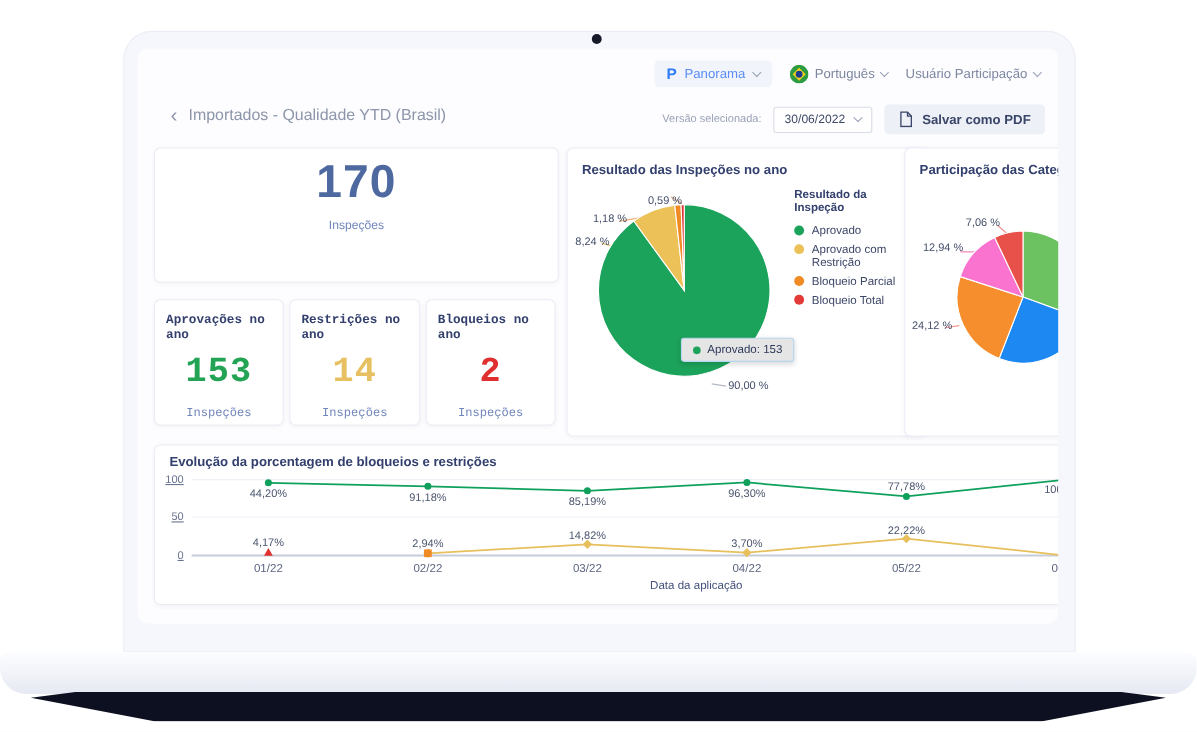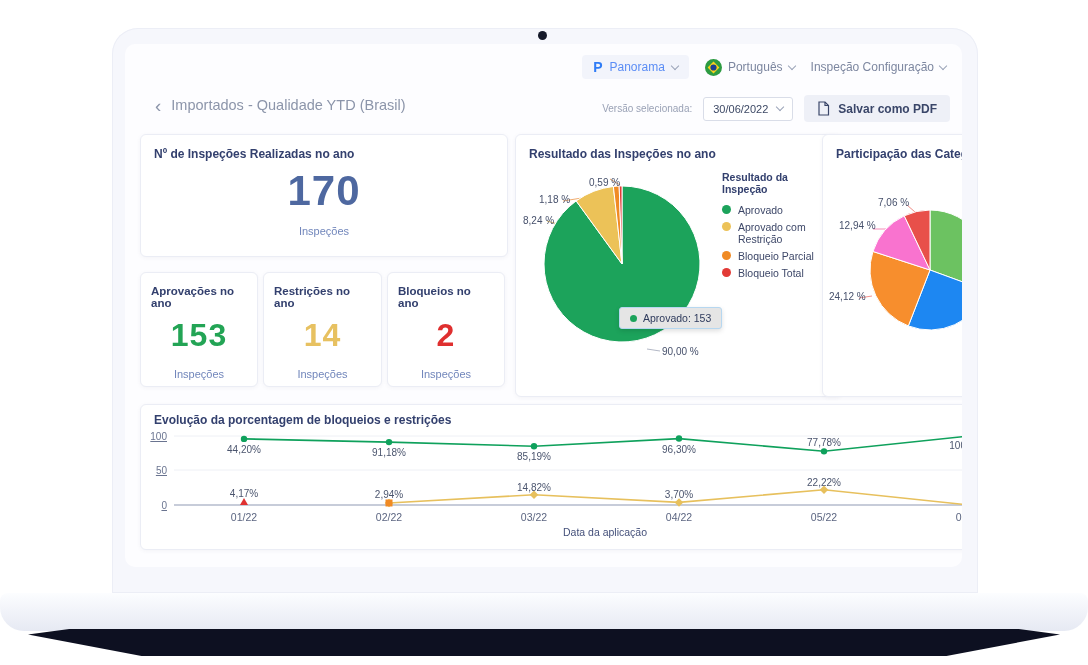--- a/index.html
+++ b/index.html
@@ -38,21 +38,21 @@
   .pdf-btn { display:flex; align-items:center; gap:8px; background:#eef0f7; border-radius:4px;
              padding:6px 13px; font-size:12px; color:#3a4669; font-weight:bold; cursor:pointer; }
 
   
   .card { position:absolute; background:#fff; border:1px solid #ebedf5; border-radius:6px;
           box-shadow:0 1px 4px rgba(50,60,100,0.05); }
   .card-title { color:#33406e; font-size:12px; font-weight:bold; padding:12px 13px 0 13px; }
   .kpi-main { left:15px; top:90px; width:368px; height:123px; }
   .kpi-num { text-align:center; font-size:42px; font-weight:bold; margin-top:6px; letter-spacing:1px; }
   .kpi-unit { text-align:center; color:#7186bb; font-size:11px; margin-top:10px; }
-  .kpi-sm { top:228px; width:118px; height:115px; }
+  .kpi-sm { top:228px; width:118px; height:115px;font-family:Liberation Mono, monospace; }
   .kpi-sm .card-title { font-size:11.5px; padding:12px 10px 0 10px; }
   .kpi-sm .kpi-num { font-size:32px; margin-top:8px; }
   .kpi-sm .kpi-unit { margin-top:14px; }
 
   .pie-card-1 { left:390px; top:90px; width:327px; height:263px; }
   .pie-card-2 { left:697px; top:90px; width:288px; height:263px; overflow:visible; }
   .line-card  { left:15px; top:360px; width:833px; height:146px; }
 
   .pie-svg { position:absolute; left:0; top:0; }
   .pct { position:absolute; font-size:10px; color:#46506b; white-space:nowrap; }
@@ -91,21 +91,21 @@
         <div class="menu-item">
           <svg width="17" height="17" viewBox="0 0 17 17">
             <circle cx="8.5" cy="8.5" r="8.5" fill="#2d9b42"></circle>
             <path d="M8.5 2.6 L14.4 8.5 L8.5 14.4 L2.6 8.5 Z" fill="#f7d21a"></path>
             <circle cx="8.5" cy="8.5" r="3.1" fill="#1b3f8f"></circle>
           </svg>
           <span>Português</span>
           <span class="chev"></span>
         </div>
         <div class="menu-item">
-          <span>Inspeção Configuração</span>
+          <span>Usuário Participação</span>
           <span class="chev"></span>
         </div>
       </div>
 
       <div class="page-title">
         <span class="back">‹</span>
         <span>Importados - Qualidade YTD (Brasil)</span>
       </div>
       <div class="toolbar-right">
         <span class="version-label">Versão selecionada:</span>
@@ -116,21 +116,20 @@
         <div class="pdf-btn">
           <svg width="13" height="15" viewBox="0 0 13 15">
             <path d="M2 1 h6 l3.5 3.5 v9.5 h-9.5 z" fill="none" stroke="#3a4669" stroke-width="1.2"></path>
             <path d="M8 1 v3.5 h3.5" fill="none" stroke="#3a4669" stroke-width="1.2"></path>
           </svg>
           <span>Salvar como PDF</span>
         </div>
       </div>
 
       <div class="card kpi-main">
-        <div class="card-title">Nº de Inspeções Realizadas no ano</div>
         <div class="kpi-num" style="color: rgb(78, 104, 160);">170</div>
         <div class="kpi-unit">Inspeções</div>
       </div>
 
       <div class="card kpi-sm" style="left:15px;">
         <div class="card-title">Aprovações no ano</div>
         <div class="kpi-num" style="color: rgb(35, 164, 85);">153</div>
         <div class="kpi-unit">Inspeções</div>
       </div>
       <div class="card kpi-sm" style="left:138px;width:119px;">
@@ -227,21 +226,21 @@
             <path d="M 70 93.1227 L 66 100.1227 L 74 100.1227 Z" fill="#e03131"></path>
             <rect x="211.5" y="94.4714" width="7" height="7" fill="#f08a24"></rect>
           </svg>
 
         <span class="xtick" style="left:103px;">01/22</span>
         <span class="xtick" style="left:248px;">02/22</span>
         <span class="xtick" style="left:393px;">03/22</span>
         <span class="xtick" style="left:538px;">04/22</span>
         <span class="xtick" style="left:683px;">05/22</span>
         <span class="xtick" style="left:828px;">06/22</span>
-        <span class="xlabel" style="left:464px;">Data da aplicação</span>
+        <span class="xlabel" style="left:492px;">Data da aplicação</span>
 
         <span class="dlabel" style="left:103px;top:39px;">44,20%</span>
         <span class="dlabel" style="left:248px;top:42px;">91,18%</span>
         <span class="dlabel" style="left:393px;top:46px;">85,19%</span>
         <span class="dlabel" style="left:538px;top:39px;">96,30%</span>
         <span class="dlabel" style="left:683px;top:32px;">77,78%</span>
         <span class="dlabel" style="left:828px;top:35px;">100,00%</span>
 
         <span class="dlabel" style="left:393px;top:77px;">14,82%</span>
         <span class="dlabel" style="left:538px;top:84px;">3,70%</span>

